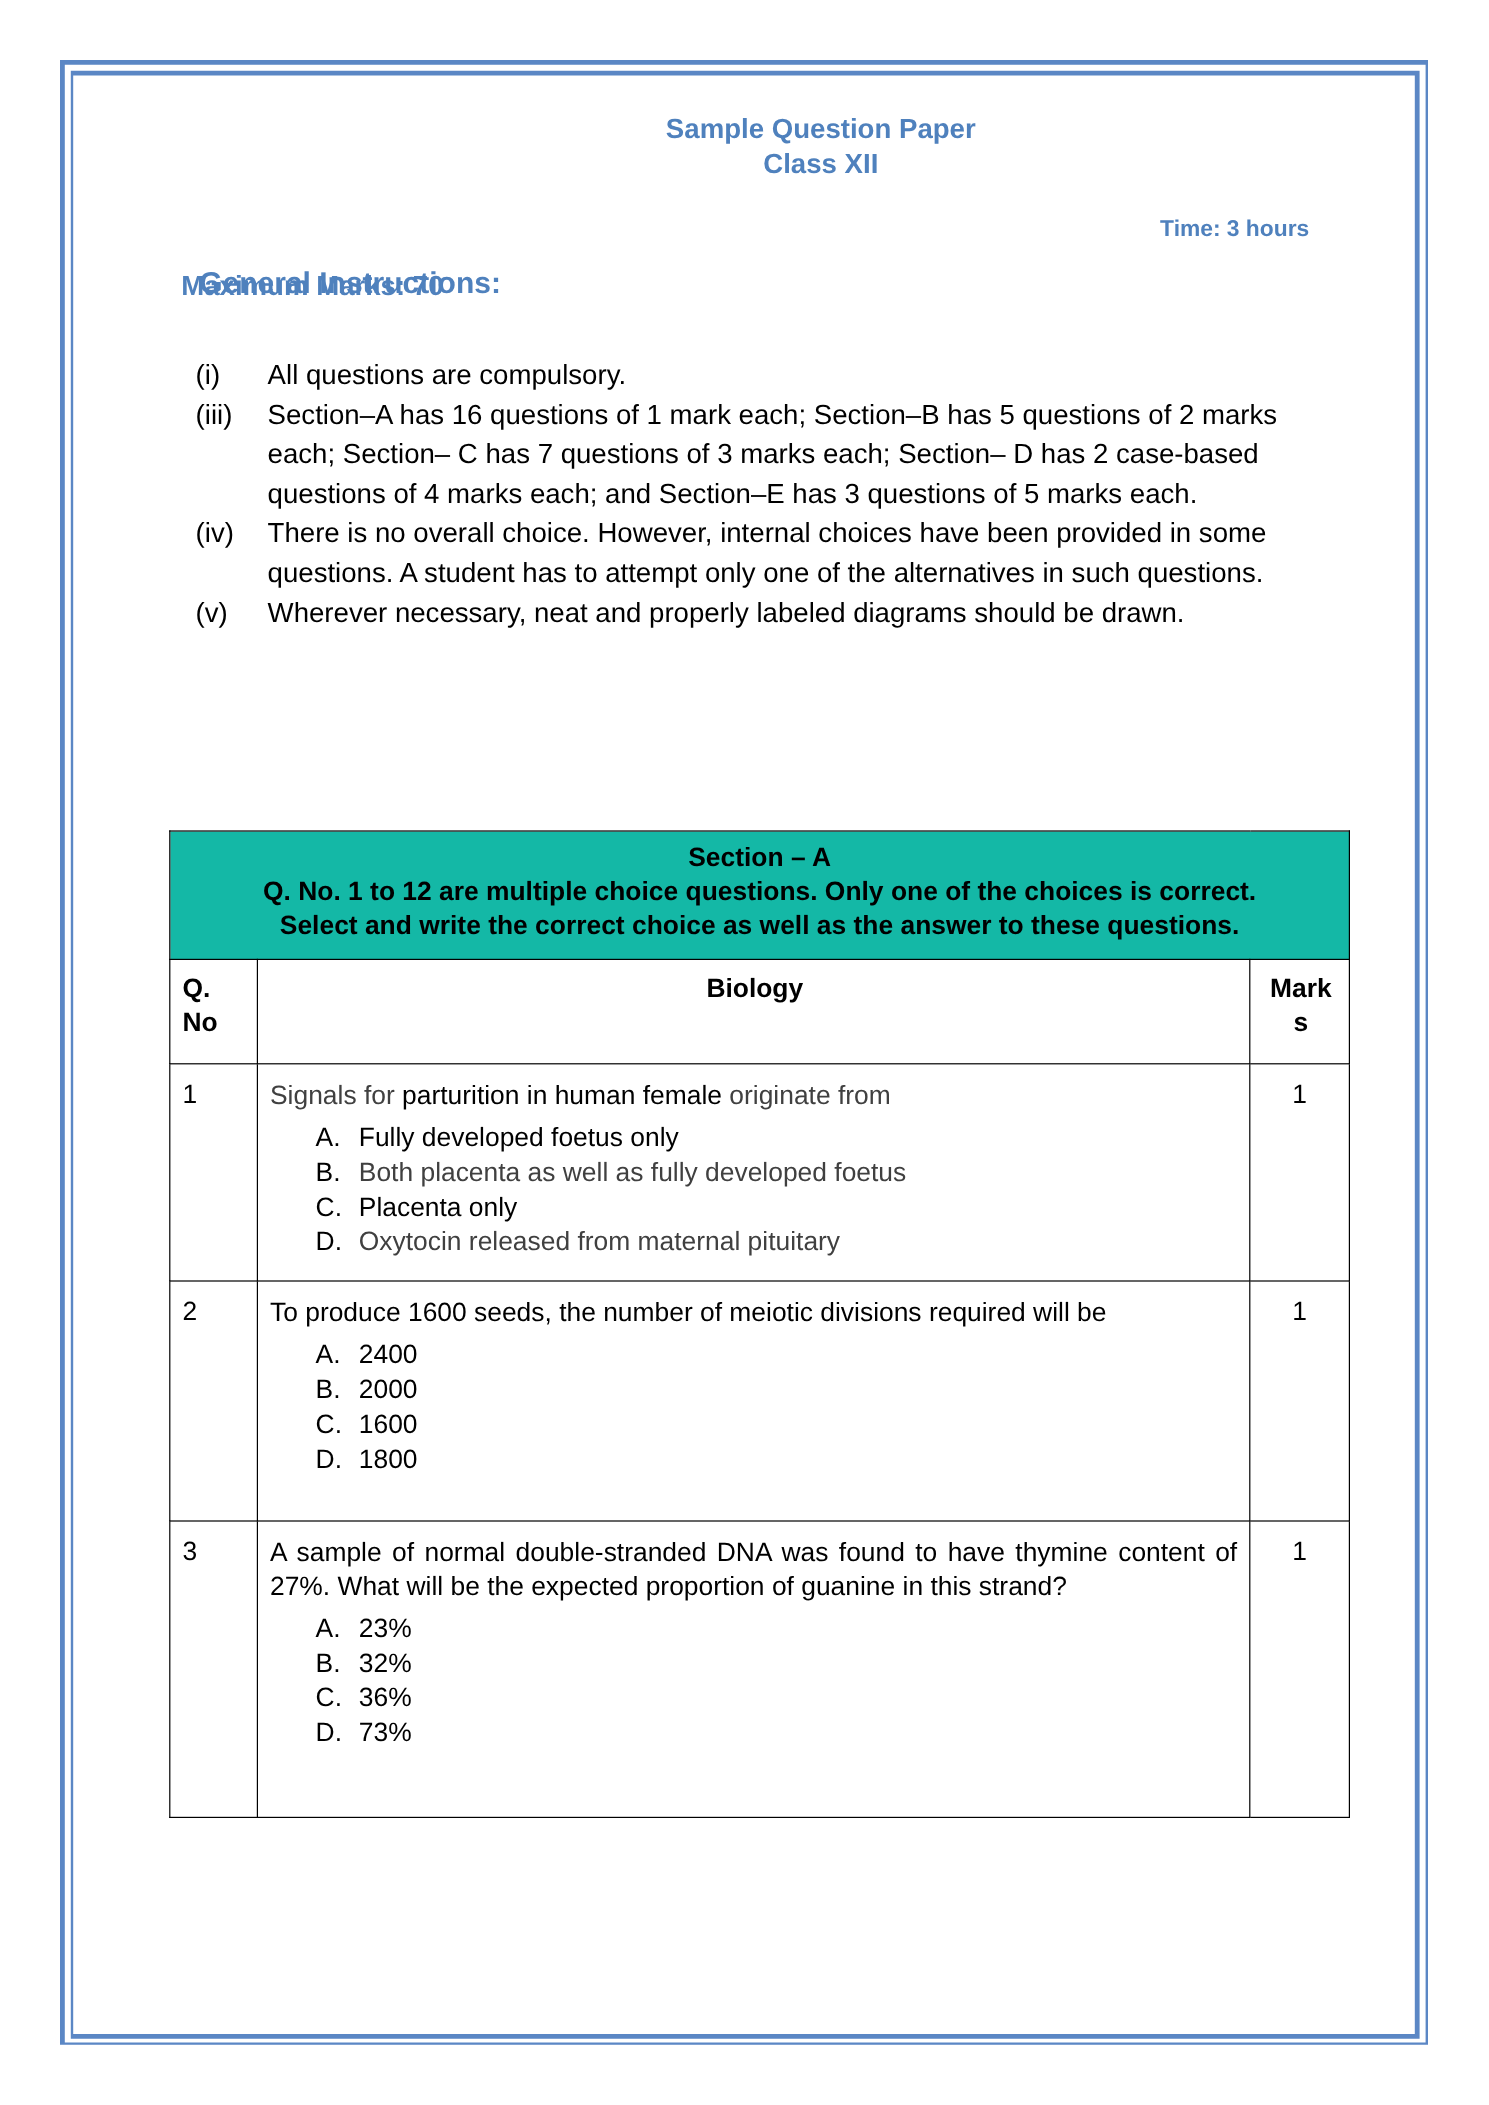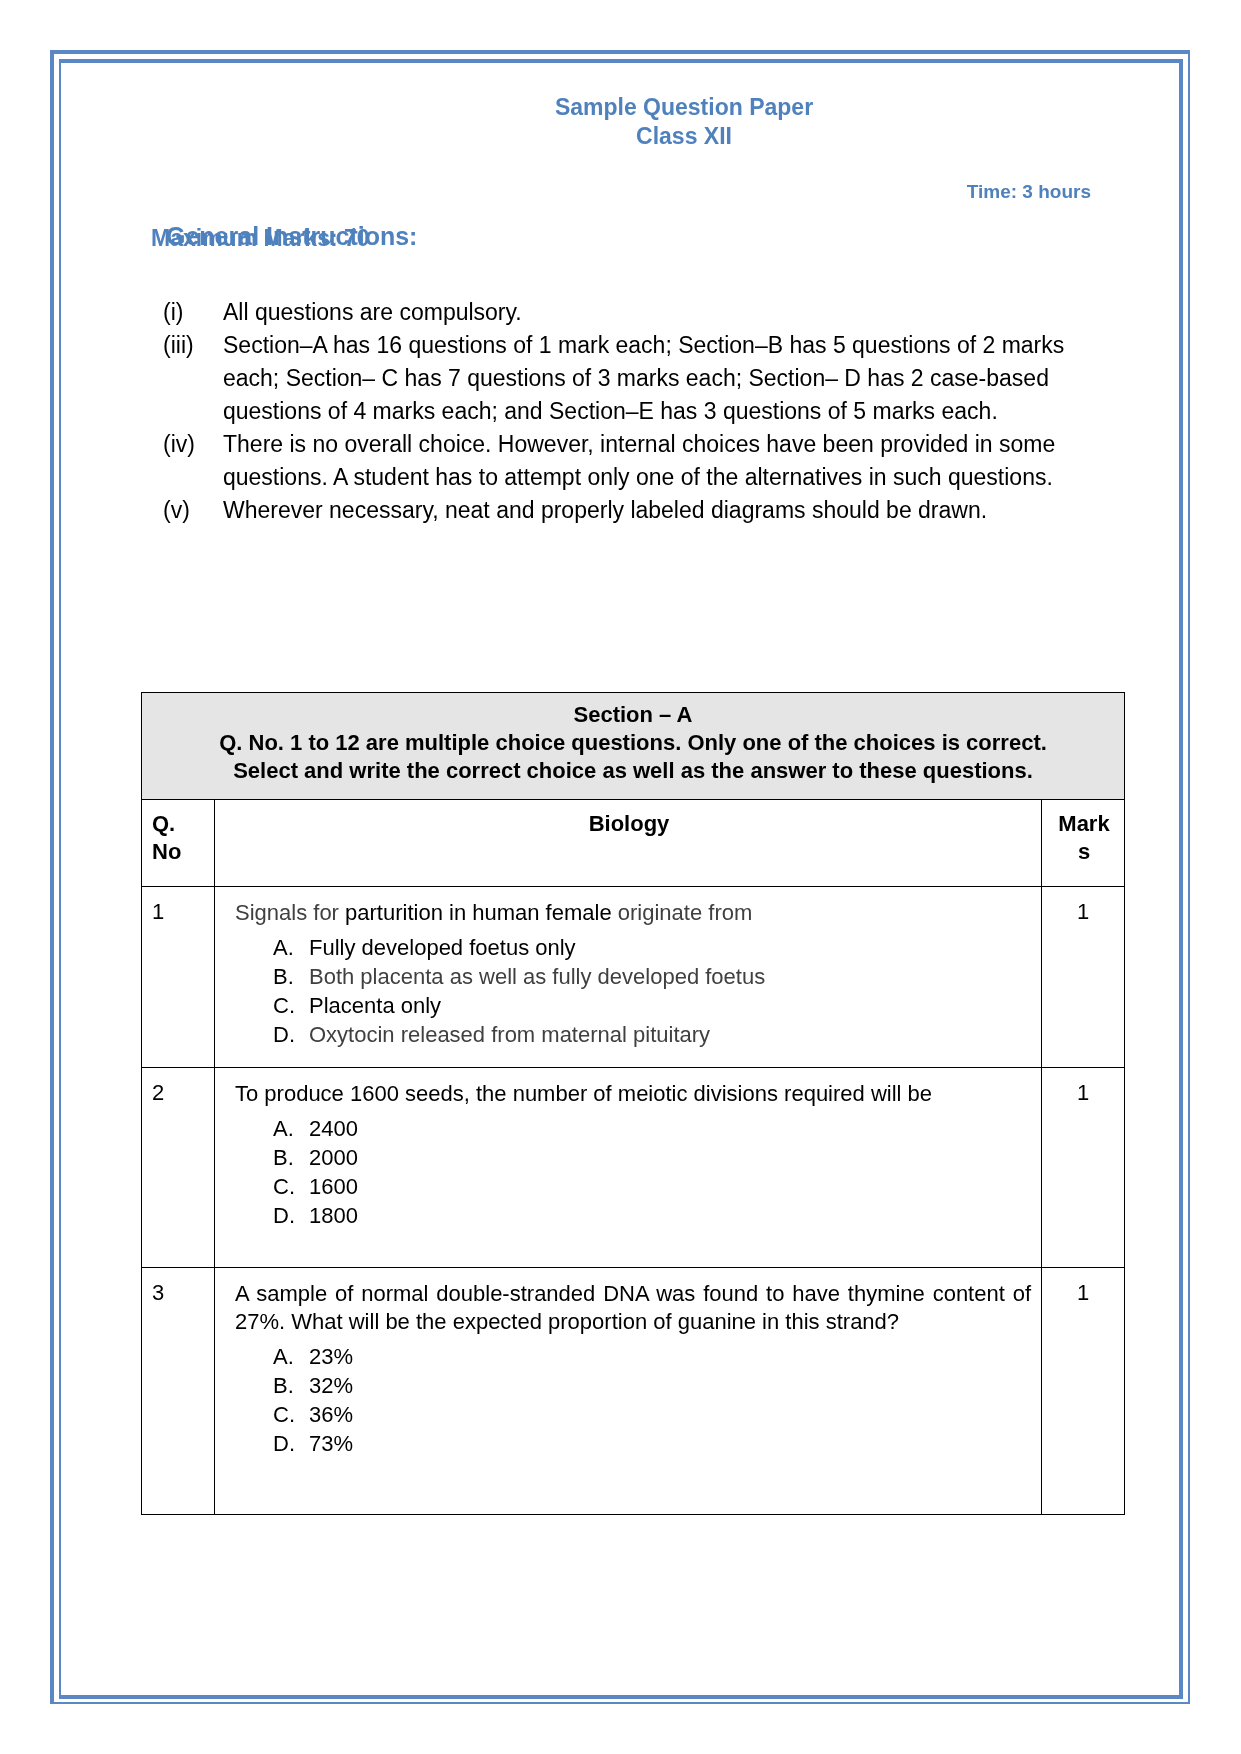--- a/index.html
+++ b/index.html
@@ -18,27 +18,27 @@
   .max-marks { position:absolute; left:151px; top:181px; font-size:23px;margin-top:44px; }
   .time { position:absolute; right:150px; top:181px; font-size:19px; }
   .gen-instr { position:absolute; left:166px; top:222px; font-size:25px; }
   .instr-list { position:absolute; left:163px; top:296px; width:930px; font-size:23px; line-height:33px; }
   .instr-item { display:flex; }
   .instr-num { width:60px; flex:none; }
   .instr-text { flex:1; }
   table.qp { position:absolute; left:141px; top:692px; width:984px; border-collapse:collapse;
          font-size:22px; }
   table.qp td, table.qp th { border:1.5px solid #000; vertical-align:top; }
-  .sec-head { background:#e5e5e5; text-align:center; font-weight:bold; line-height:28px;
+  .sec-head { background:#14b8a6; text-align:center; font-weight:bold; line-height:28px;
          padding:8px 10px 10px 10px; height:88px; }
   .col-h { font-weight:bold; line-height:28px; padding:10px 8px 0 10px; height:76px; }
   .col-h.center { text-align:center; }
   .qno { width:54px; padding:12px 0 0 10px; }
   .qmark { width:64px; text-align:center; padding-top:12px; }
-  .qtext { padding:12px 10px 10px 20px; line-height:28px; }
+  .qtext { padding:12px 10px 10px 10px; line-height:28px; }
   .gray { color:#404040; }
   .options { margin:6px 0 0 38px; line-height:29px; }
   .opt { display:flex; }
   .opt-l { width:36px; flex:none; }
   .justify { text-align:justify; }
 </style>
 </head>
 <body>
 
 <div class="border-outer"></div>

